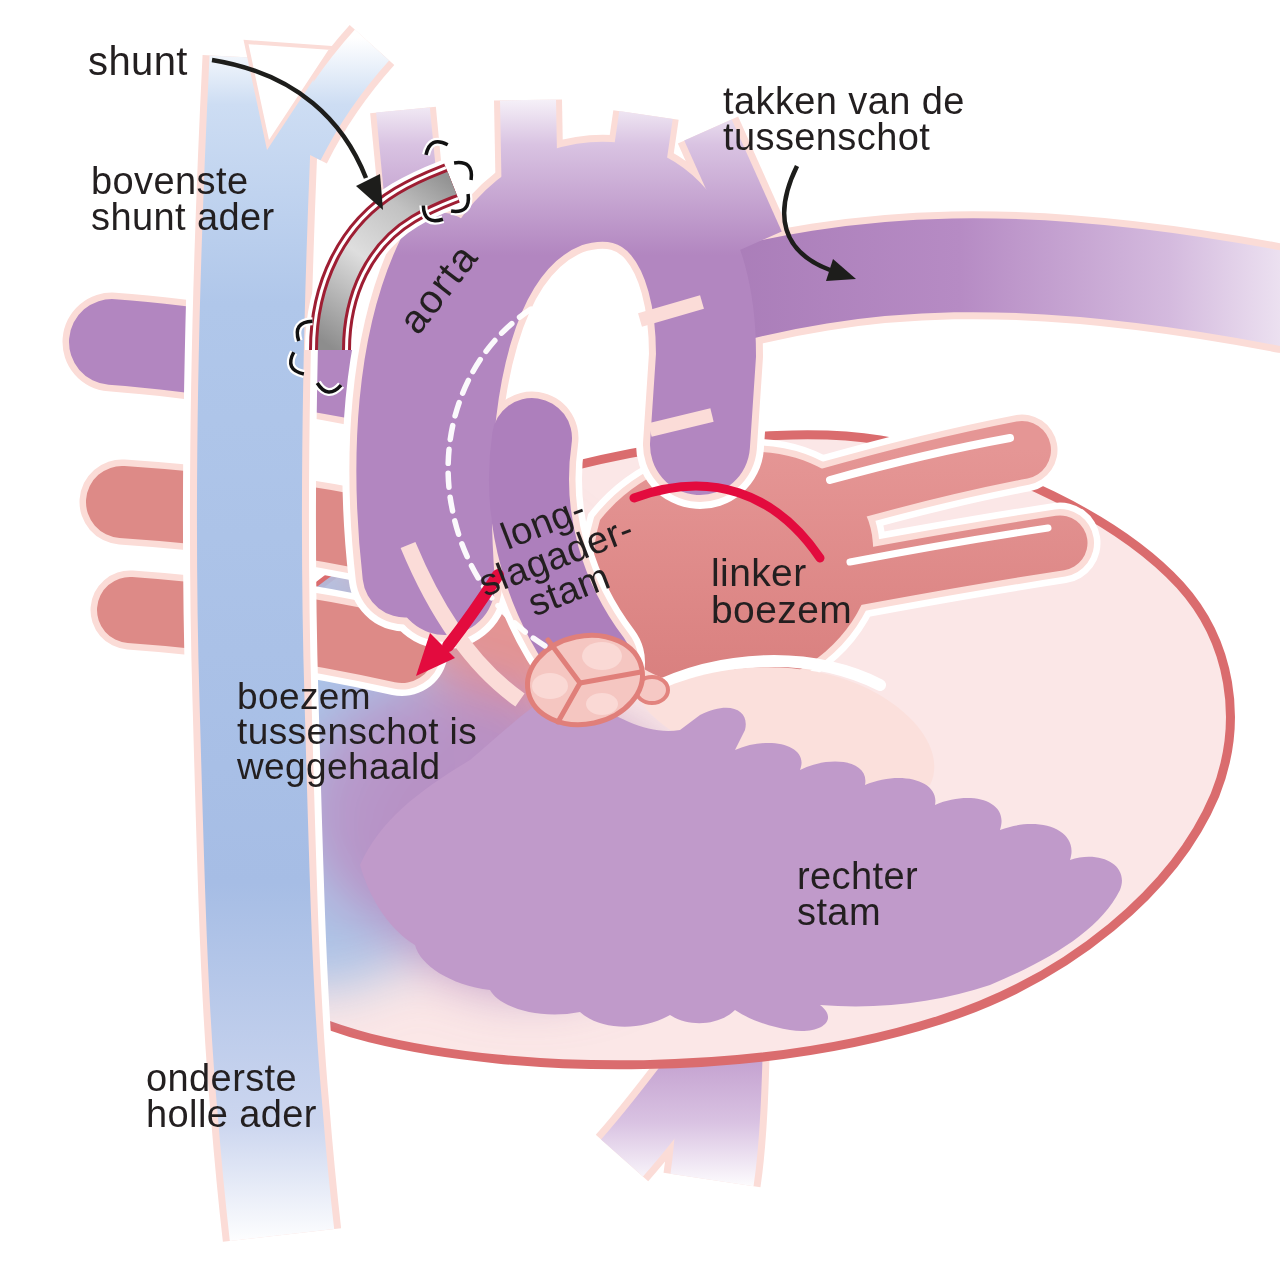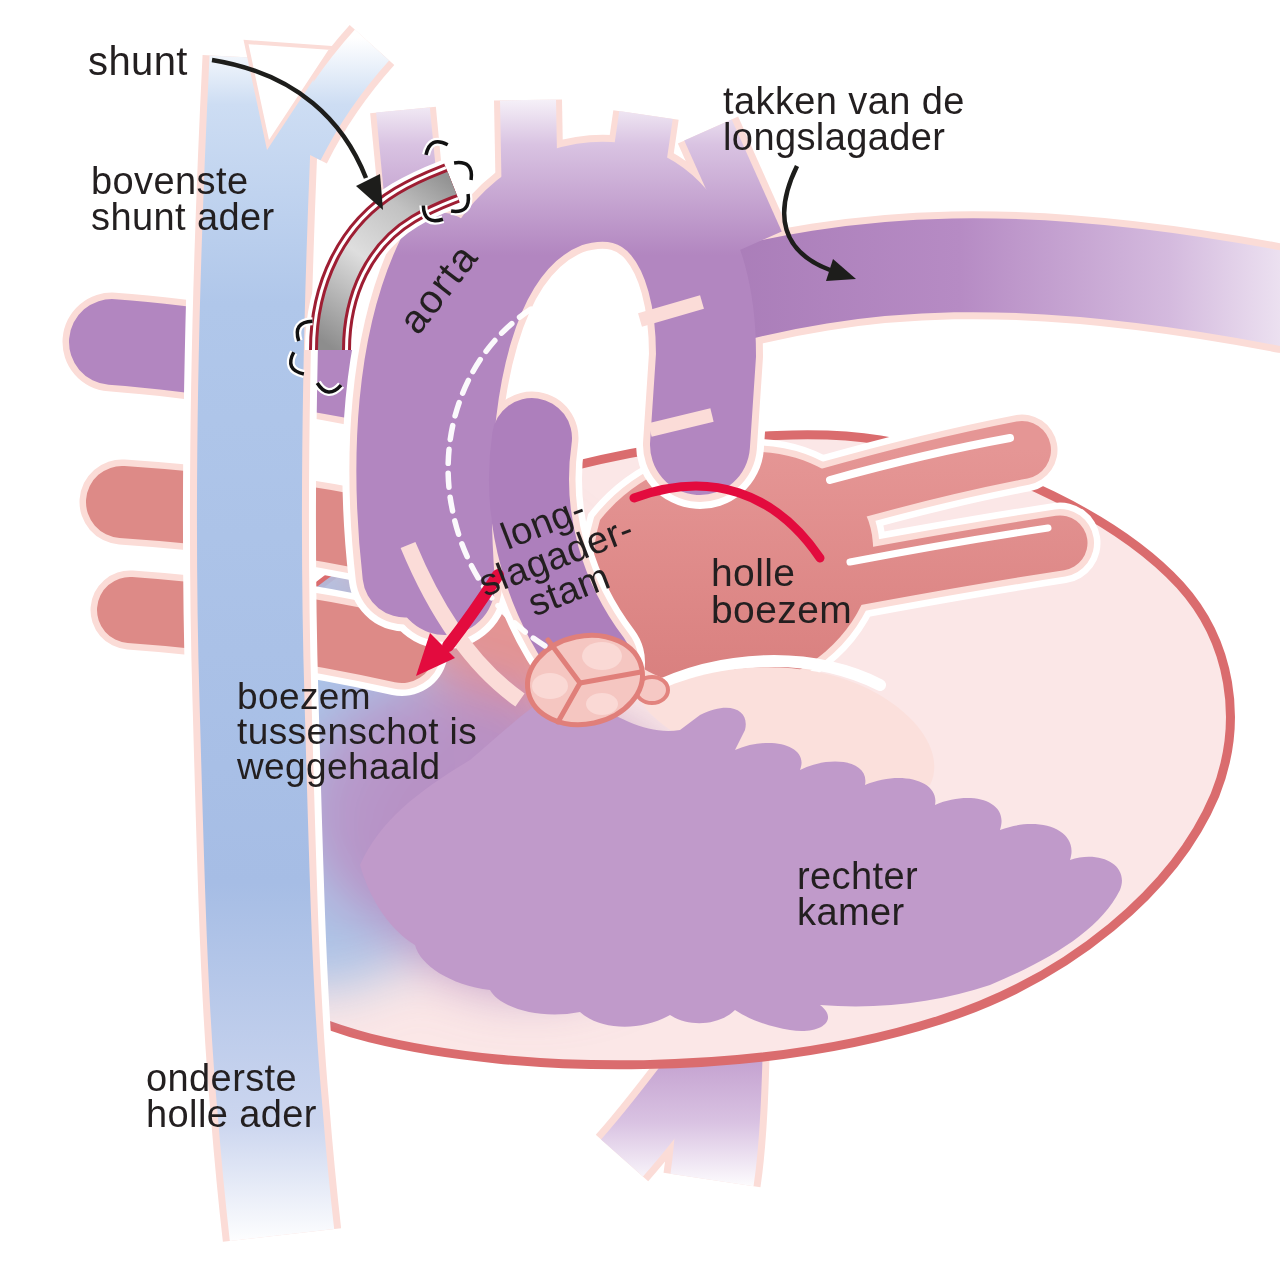--- a/index.html
+++ b/index.html
@@ -258,28 +258,28 @@
     <polygon points="383,210 356,186 380,174" fill="#1d1d1b"></polygon>
     <path d="M 797 166 C 773 215, 782 252, 830 270" fill="none" stroke="#1d1d1b" stroke-width="4.5"></path>
     <polygon points="856,279 826,281 833,259" fill="#1d1d1b"></polygon>
   </g>
 </svg>
 
 <div class="lbl lbl-shunt">shunt</div>
 <div class="lbl lbl-svc">bovenste
 shunt ader</div>
 <div class="lbl lbl-pa">takken van de
-longslagader</div>
+tussenschot</div>
 <div class="lbl lbl-aorta">aorta</div>
 <div class="lbl lbl-trunk">long-
 slagader-
 stam</div>
-<div class="lbl lbl-la">holle
+<div class="lbl lbl-la">linker
 boezem</div>
 <div class="lbl lbl-septum">boezem
 tussenschot is
 weggehaald</div>
 <div class="lbl lbl-rv">rechter
-kamer</div>
+stam</div>
 <div class="lbl lbl-ivc">onderste
 holle ader</div>
 
 </div>
 
 </body></html>

